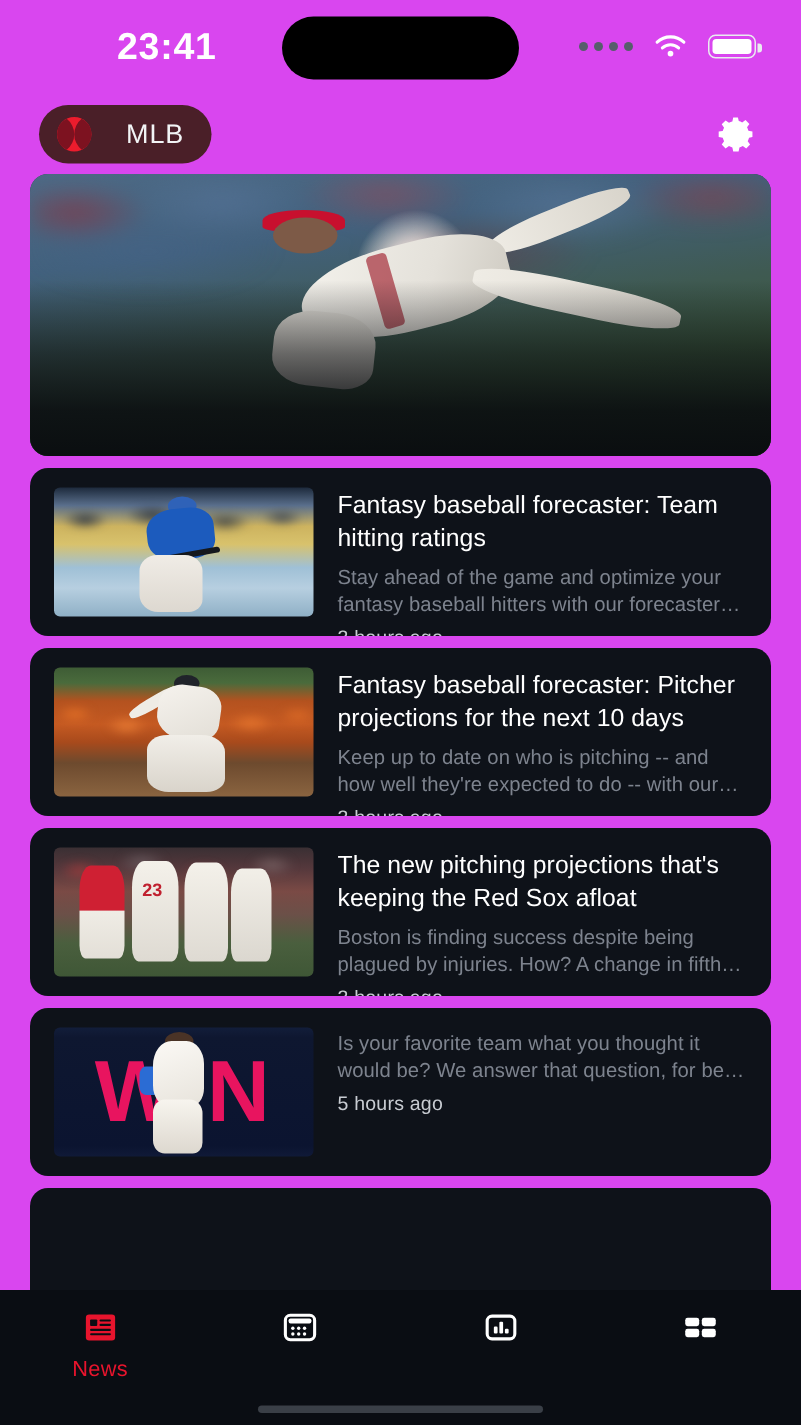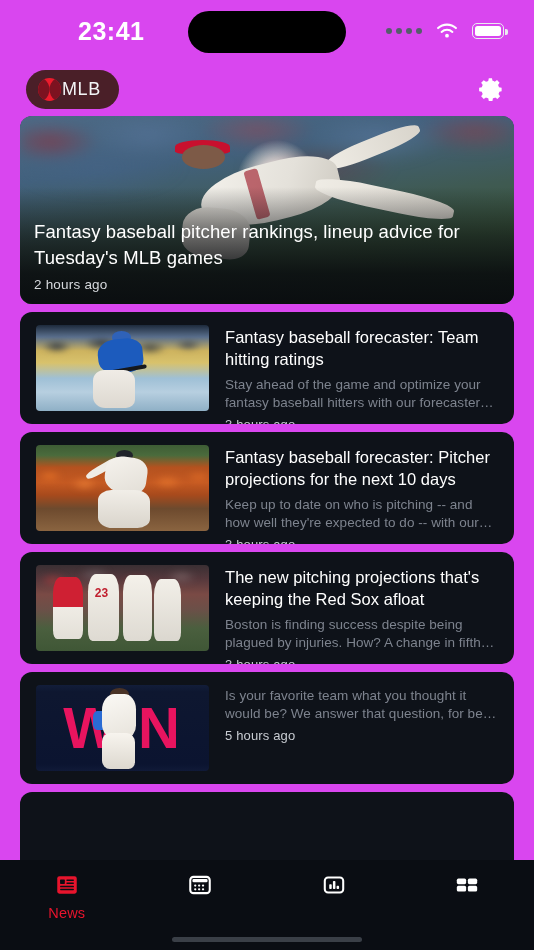--- a/index.html
+++ b/index.html
@@ -94,21 +94,21 @@
   .app-header {
     flex: 0 0 54px;
     height: 54px;
     display: flex;
     align-items: center;
     padding: 0 26px 0 26px;
   }
   .league-pill {
     display: inline-flex;
     align-items: center;
-    gap: 0;
+    gap: 22px;
     background: #4a1f28;
     border-radius: 20px;
     padding: 7px 18px 7px 11px;
   }
   .ball-icon { width: 25px; height: 25px; display: block; }
   .league-label {
     font-size: 18px;
     color: #f2f4f6;
     letter-spacing: 0.6px;
   }
@@ -543,24 +543,20 @@
           <div class="arm"></div>
           <div class="cap"></div>
           <div class="head"></div>
           <div class="torso"></div>
           <div class="stripe"></div>
           <div class="leg"></div>
           <div class="leg2"></div>
         </div>
       </div>
       <div class="hero-scrim"></div>
-      <div class="hero-text">
-        <div class="hero-title">Fantasy baseball pitcher rankings, lineup advice for Tuesday's MLB games</div>
-        <div class="hero-time">2 hours ago</div>
-      </div>
     </div>
 
     <div class="article-card">
       <div class="thumb thumb-dodgers">
         <div class="crowd"></div>
         <div class="player-head"></div>
         <div class="player-body"></div>
         <div class="bat"></div>
         <div class="player-pants"></div>
       </div>

